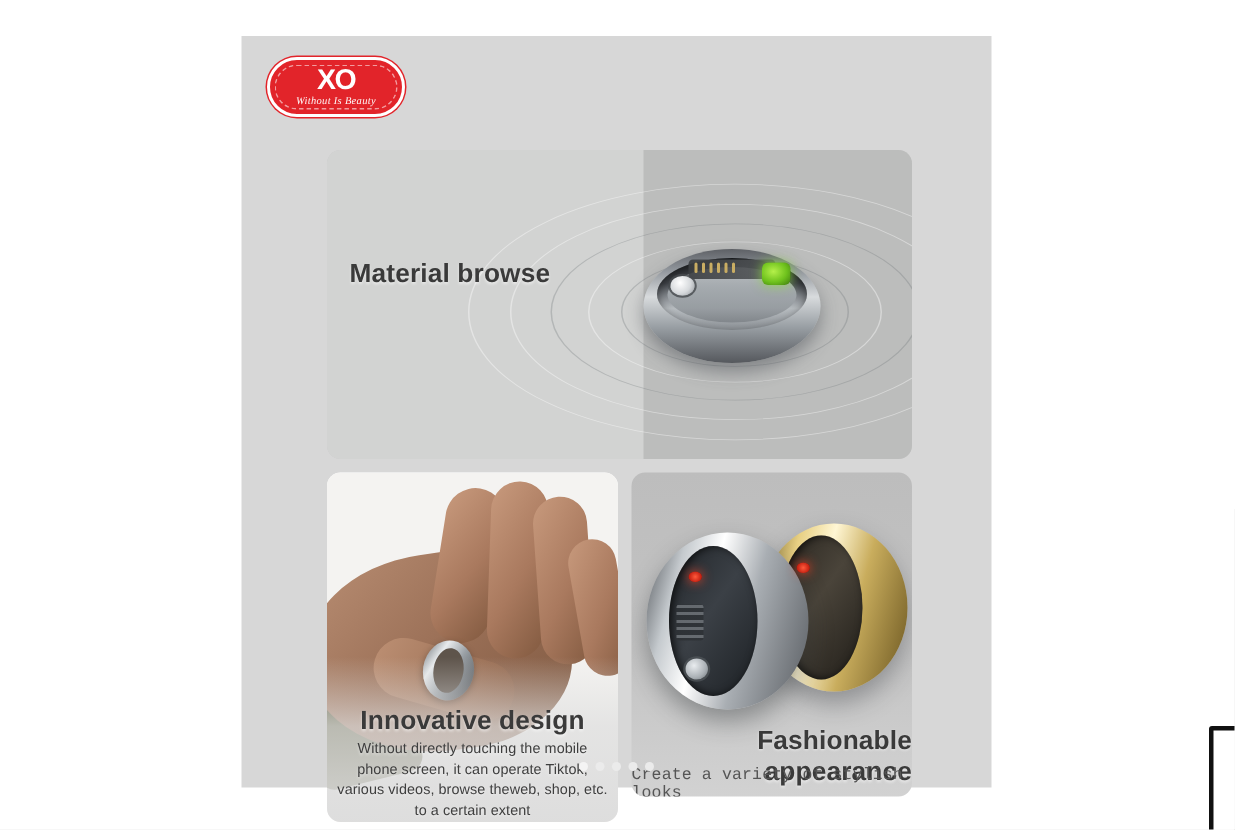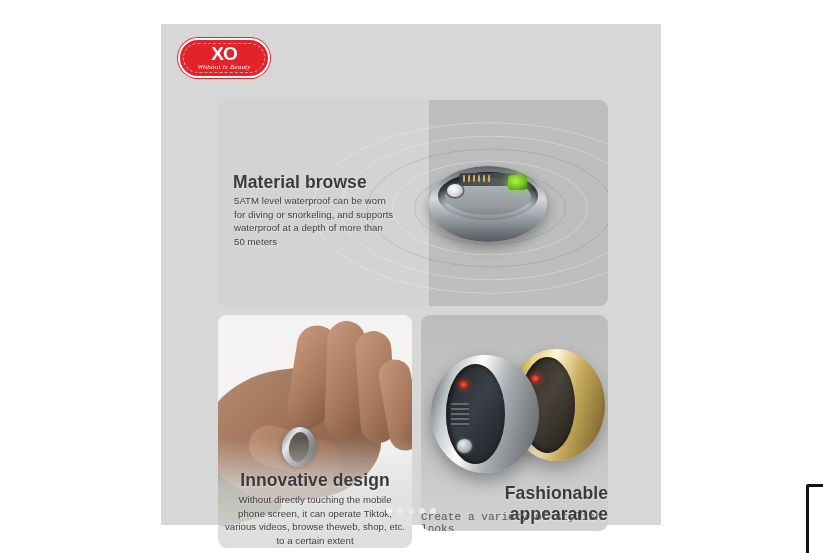--- a/index.html
+++ b/index.html
@@ -384,21 +384,20 @@
         <div class="gold-pad" style="left:39px"></div>
         <div class="gold-pad" style="left:44px"></div>
         <div class="gold-pad" style="left:49px"></div>
         <div class="gold-pad" style="left:54px"></div>
         <div class="gold-pad" style="left:59px"></div>
         <div class="sensor-green"></div>
         <div class="btn-dot"></div>
       </div>
 
       <div class="ov-title" id="mat-title">Material browse</div>
-      <div class="ov-body" id="mat-body">5ATM level waterproof can be worn for diving or snorkeling, and supports waterproof at a depth of more than 50 meters</div>
     </div>
 
     <div class="panel" id="panel-innovative">
       <div class="hand-scene">
         <div class="cuff"></div>
         <div class="hand-palm"></div>
         <div class="finger f1"></div>
         <div class="finger f2"></div>
         <div class="finger f3"></div>
         <div class="finger f4"></div>

